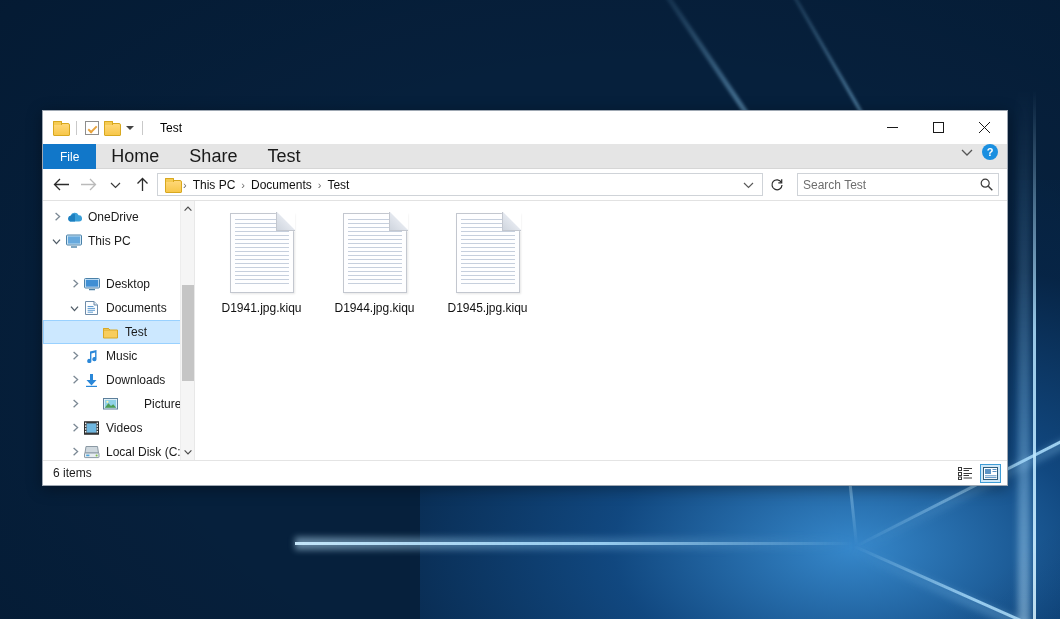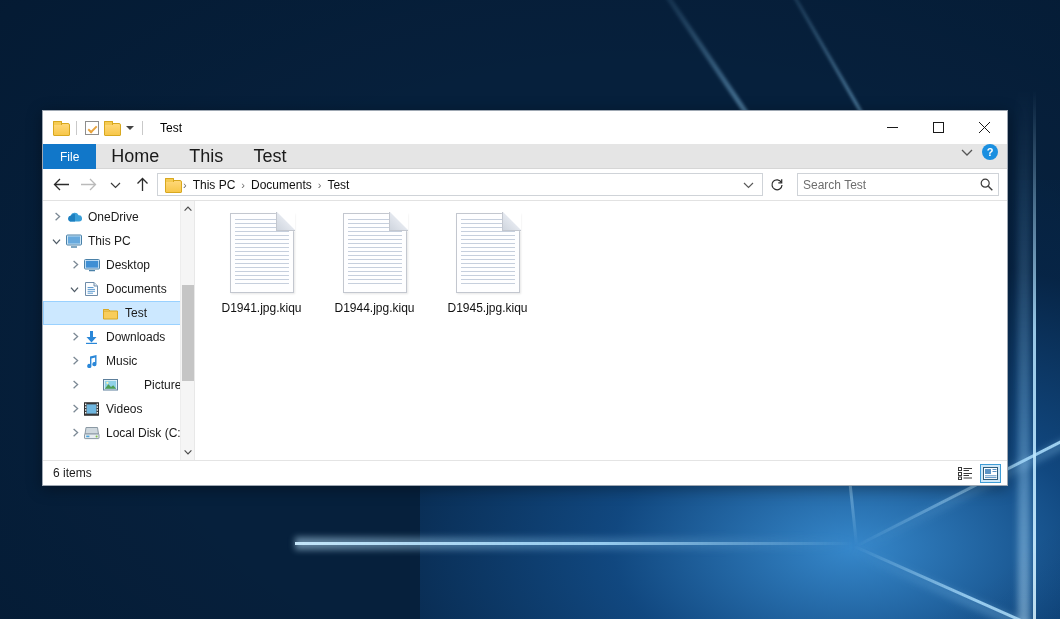--- a/index.html
+++ b/index.html
@@ -244,21 +244,21 @@
         <svg width="11" height="11" viewBox="0 0 11 11">
             <path d="M0 0 L11 11 M11 0 L0 11" stroke="#1a1a1a" stroke-width="1"></path>
           </svg>
       </div>
     </div>
   </div>
 
   <div class="ribbon">
     <div class="tab file">File</div>
     <div class="tab">Home</div>
-    <div class="tab">This</div>
+    <div class="tab">Share</div>
     <div class="tab">Test</div>
     <div class="ribbon-right">
       <span class="ico">
         <svg width="12" height="9" viewBox="0 0 12 9">
             <path d="M1 2 L6 7 L11 2" fill="none" stroke="#555" stroke-width="1.3"></path>
           </svg>
       </span>
       <span class="help-ico">?</span>
     </div>
   </div>
@@ -348,21 +348,21 @@
             </span>
             <span class="ticon">
               <svg width="16" height="14" viewBox="0 0 16 14">
                 <rect x="0.5" y="1" width="15" height="10" rx="1" fill="#cfe7f7" stroke="#4a81a8"></rect>
                 <rect x="2" y="2.4" width="12" height="7.2" fill="#67a9dd"></rect>
                 <path d="M5 13 H11" stroke="#4a81a8" stroke-width="1.4"></path>
               </svg>
             </span>
             <span class="tlabel">This PC</span>
           </div>
-          <div class="tnode" style="padding-left: 24px;">
+          <div class="tnode" style="padding-left: 24px; margin-top: 19px;">
             <span class="chev">
               <svg width="9" height="10" viewBox="0 0 9 10">
                 <path d="M2.6 1 L6.6 4.6 L2.6 8.2" fill="none" stroke="#7b8894" stroke-width="1.3"></path>
               </svg>
             </span>
             <span class="ticon">
               <svg width="16" height="14" viewBox="0 0 16 14">
                 <rect x="0.5" y="1.5" width="15" height="9.5" rx="1" fill="#d9ecfb" stroke="#4a81a8"></rect>
                 <rect x="1.8" y="2.8" width="12.4" height="6.9" fill="#3f8fd4"></rect>
                 <path d="M5 12.6 H11" stroke="#4a81a8" stroke-width="1.3"></path>
@@ -395,39 +395,39 @@
             </span>
             <span class="tlabel">Test</span>
           </div>
           <div class="tnode" style="padding-left: 24px;">
             <span class="chev">
               <svg width="9" height="10" viewBox="0 0 9 10">
                 <path d="M2.6 1 L6.6 4.6 L2.6 8.2" fill="none" stroke="#7b8894" stroke-width="1.3"></path>
               </svg>
             </span>
             <span class="ticon">
+              <svg width="14" height="14" viewBox="0 0 14 14">
+                <path d="M11.5 1 L5 2.6 V10 A2.1 2.1 0 1 0 6.4 11.8 V4.4 L10.1 3.5 V8.1 A2.1 2.1 0 1 0 11.5 9.9 Z" fill="#2a87d8"></path>
+              </svg>
+            </span>
+            <span class="tlabel">Music</span>
+          </div>
+          <div class="tnode" style="padding-left: 24px;">
+            <span class="chev">
+              <svg width="9" height="10" viewBox="0 0 9 10">
+                <path d="M2.6 1 L6.6 4.6 L2.6 8.2" fill="none" stroke="#7b8894" stroke-width="1.3"></path>
+              </svg>
+            </span>
+            <span class="ticon">
               <svg width="15" height="14" viewBox="0 0 15 14">
                 <path d="M6 1 H9 V7 H12.5 L7.5 12.5 L2.5 7 H6 Z" fill="#2a87d8"></path>
                 <rect x="2" y="12.8" width="11" height="1.4" fill="#2a87d8"></rect>
               </svg>
             </span>
             <span class="tlabel">Downloads</span>
-          </div>
-          <div class="tnode" style="padding-left: 24px;">
-            <span class="chev">
-              <svg width="9" height="10" viewBox="0 0 9 10">
-                <path d="M2.6 1 L6.6 4.6 L2.6 8.2" fill="none" stroke="#7b8894" stroke-width="1.3"></path>
-              </svg>
-            </span>
-            <span class="ticon">
-              <svg width="14" height="14" viewBox="0 0 14 14">
-                <path d="M11.5 1 L5 2.6 V10 A2.1 2.1 0 1 0 6.4 11.8 V4.4 L10.1 3.5 V8.1 A2.1 2.1 0 1 0 11.5 9.9 Z" fill="#2a87d8"></path>
-              </svg>
-            </span>
-            <span class="tlabel">Music</span>
           </div>
           <div class="tnode" style="padding-left: 24px; gap: 19px;">
             <span class="chev">
               <svg width="9" height="10" viewBox="0 0 9 10">
                 <path d="M2.6 1 L6.6 4.6 L2.6 8.2" fill="none" stroke="#7b8894" stroke-width="1.3"></path>
               </svg>
             </span>
             <span class="ticon">
               <svg width="15" height="14" viewBox="0 0 15 14">
                 <rect x="0.5" y="1.5" width="14" height="10.5" fill="#eef6fb" stroke="#5d7f9b"></rect>

